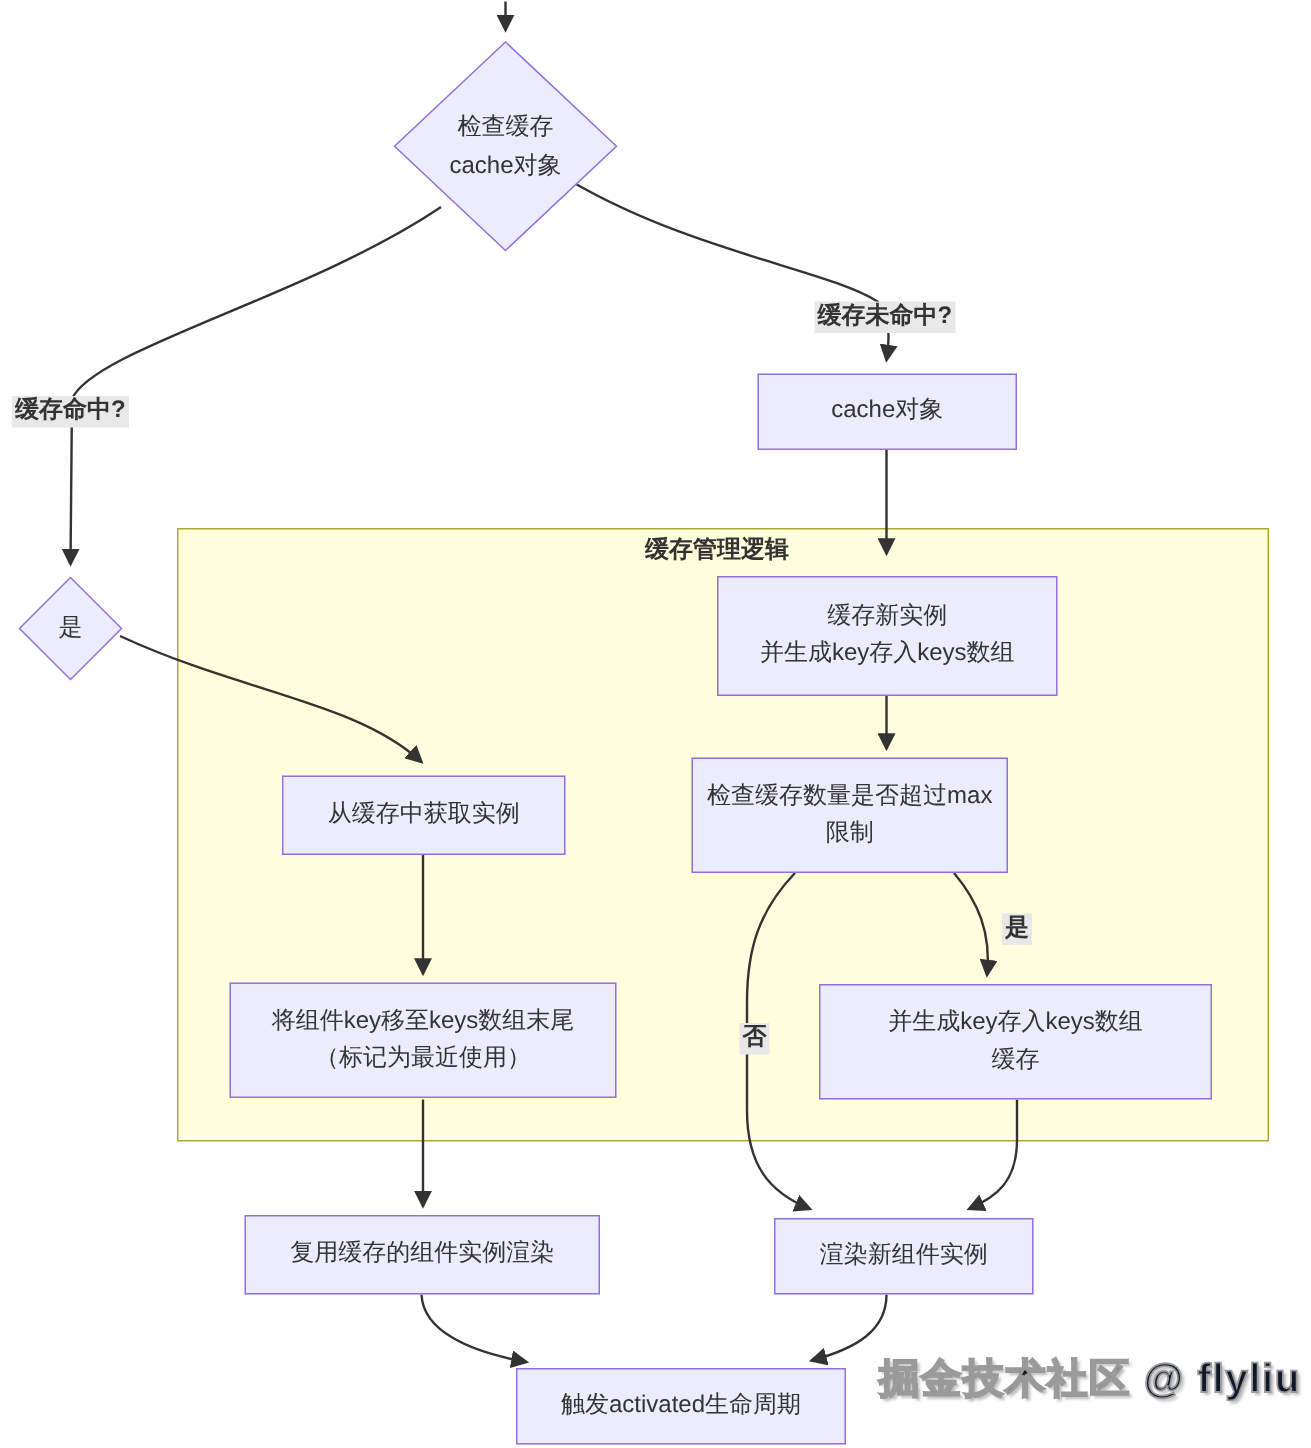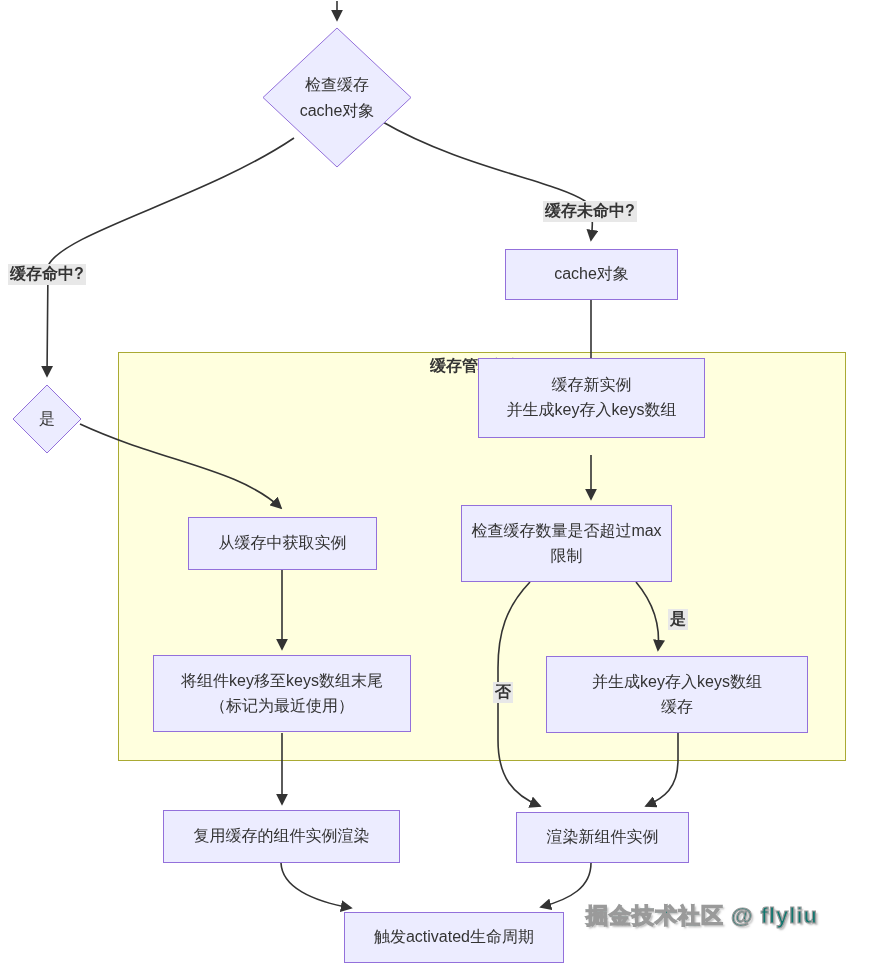--- a/index.html
+++ b/index.html
@@ -65,24 +65,24 @@
     padding: 0 2px;
     white-space: nowrap;
     z-index: 5;
     font-weight: bold;
   }
   .watermark {
     position: absolute;
     left: 586px;
     top: 901px;
     z-index: 6;
-    font-size: 22px;
+    font-size: 27px;
     font-weight: bold;
     letter-spacing: 1px;
-    color: #0f766e;
+    color: #0f172a;
     -webkit-text-stroke: 1.2px #9a9a9a;
     text-shadow: 2px 2px 2px rgba(130,130,130,0.55);
     white-space: nowrap;
   }
   .shape { fill: #ececff; stroke: #9370db; stroke-width: 1; }
   .edge { fill: none; stroke: #333333; stroke-width: 1.6; }
 </style>
 </head>
 <body>
 
@@ -126,21 +126,21 @@
 
     <polygon class="shape" points="337,28 411,97.5 337,167 263,97.5"></polygon>
     <polygon class="shape" points="47,385 81,419 47,453 13,419"></polygon>
   </svg>
 
   <div class="diamond-text" style="left:263px; top:28px; width:148px; height:139px;">检查缓存
 cache对象</div>
   <div class="diamond-text" style="left:13px; top:385px; width:68px; height:68px;">是</div>
 
   <div class="node" style="left:505px; top:249px; width:173px; height:51px;">cache对象</div>
-  <div class="node" style="left:478px; top:358px; width:227px; height:80px;">缓存新实例
+  <div class="node" style="left:478px; top:384px; width:227px; height:80px;">缓存新实例
 并生成key存入keys数组</div>
   <div class="node" style="left:461px; top:505px; width:211px; height:77px;">检查缓存数量是否超过max
 限制</div>
   <div class="node" style="left:546px; top:656px; width:262px; height:77px;">并生成key存入keys数组
 缓存</div>
   <div class="node" style="left:188px; top:517px; width:189px; height:53px;">从缓存中获取实例</div>
   <div class="node" style="left:153px; top:655px; width:258px; height:77px;">将组件key移至keys数组末尾
 （标记为最近使用）</div>
   <div class="node" style="left:163px; top:810px; width:237px; height:53px;">复用缓存的组件实例渲染</div>
   <div class="node" style="left:505px; top:812px; width:173px; height:51px;margin-left:11px;">渲染新组件实例</div>

